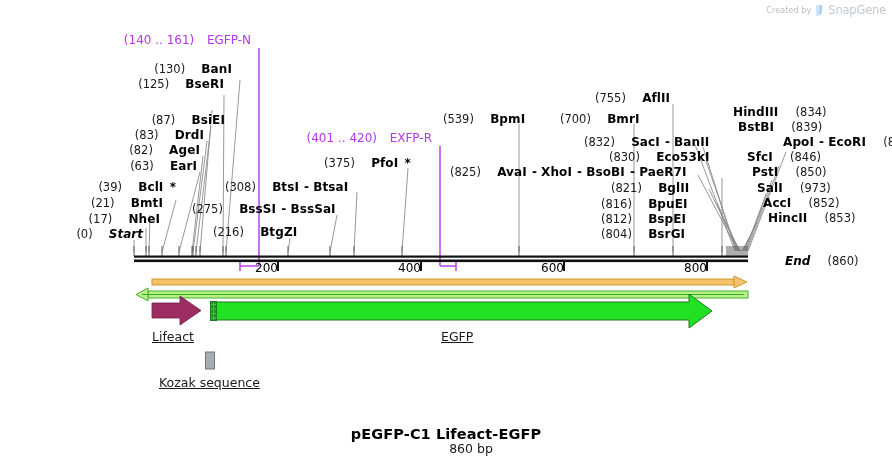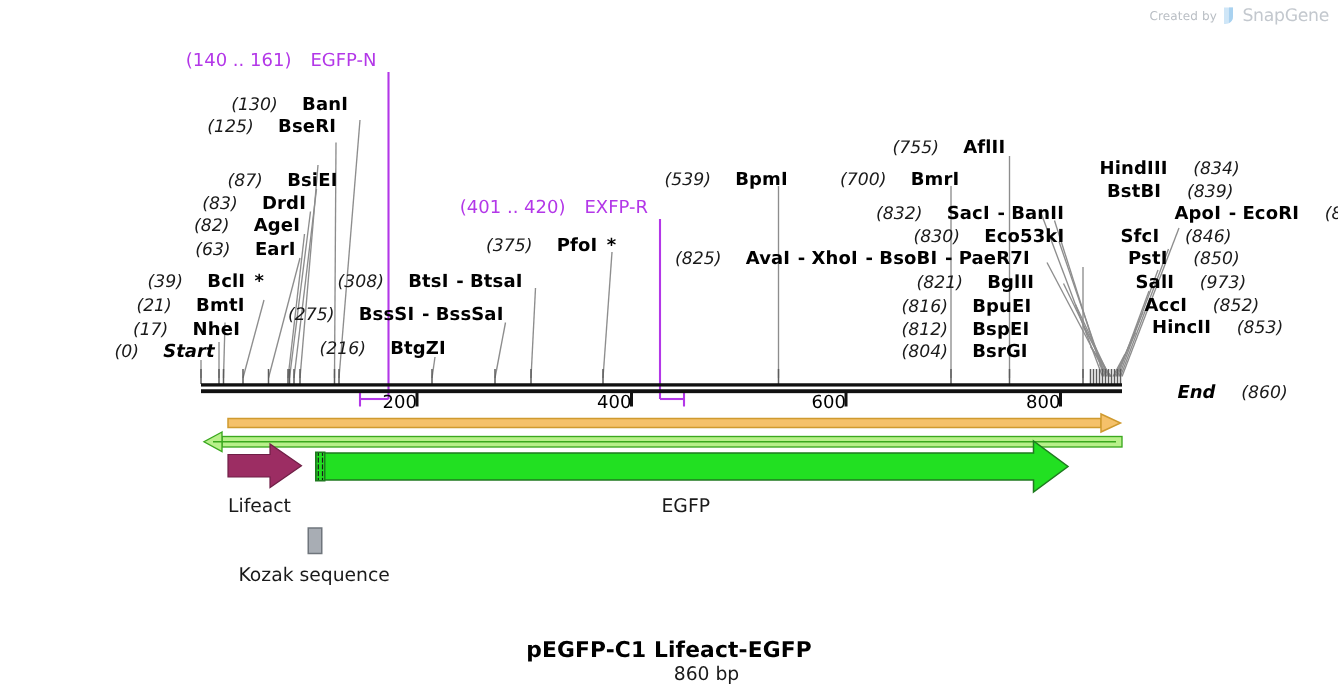--- a/index.html
+++ b/index.html
@@ -59,21 +59,20 @@
     white-space: nowrap;
     line-height: 1;
   }
   .lbl.right  { text-align: right; }
   .lbl.left   { text-align: left;  }
 
   .pos {
     font-size: 11.5px;
     font-weight: normal;
     color: #1a1a1a;
-    font-style: italic;
   }
   .enz {
     font-size: 12px;
     font-weight: bold;
     color: #000000;
     letter-spacing: 0.1px;
   }
   .sep {
     font-size: 12px;
     font-weight: bold;
@@ -101,20 +100,21 @@
     color: #000;
     white-space: nowrap;
   }
 
   
   .track-cap {
     position: absolute;
     font-size: 12.5px;
     color: #1a1a1a;
     white-space: nowrap;
+    text-decoration: underline;
   }
 
   
   .title-main {
     position: absolute;
     width: 892px;
     left: 0;
     text-align: center;
     font-size: 14.5px;
     font-weight: bold;

